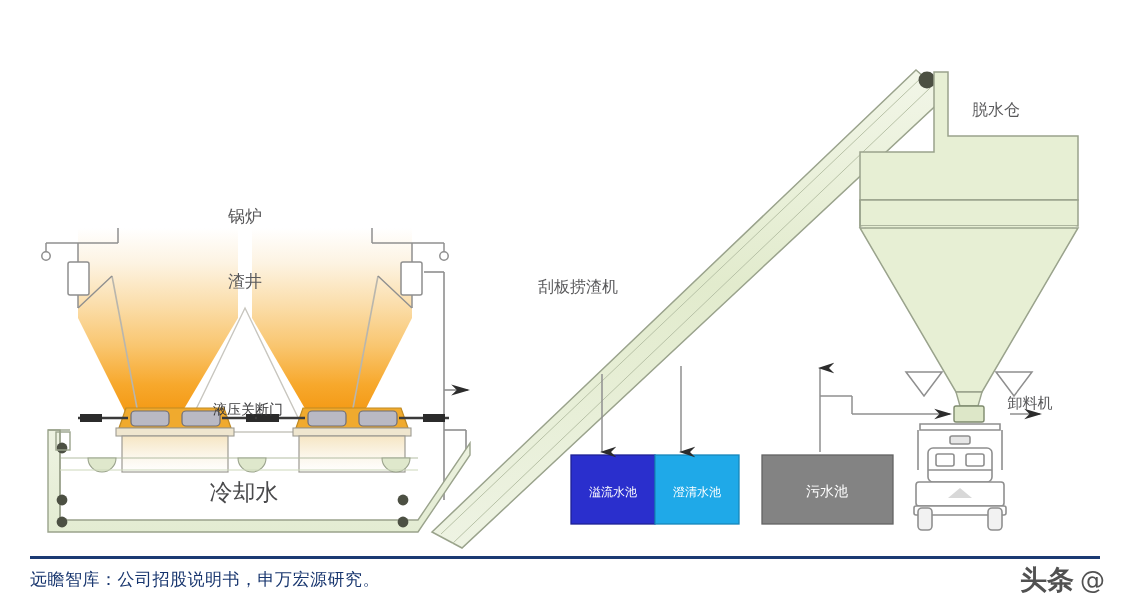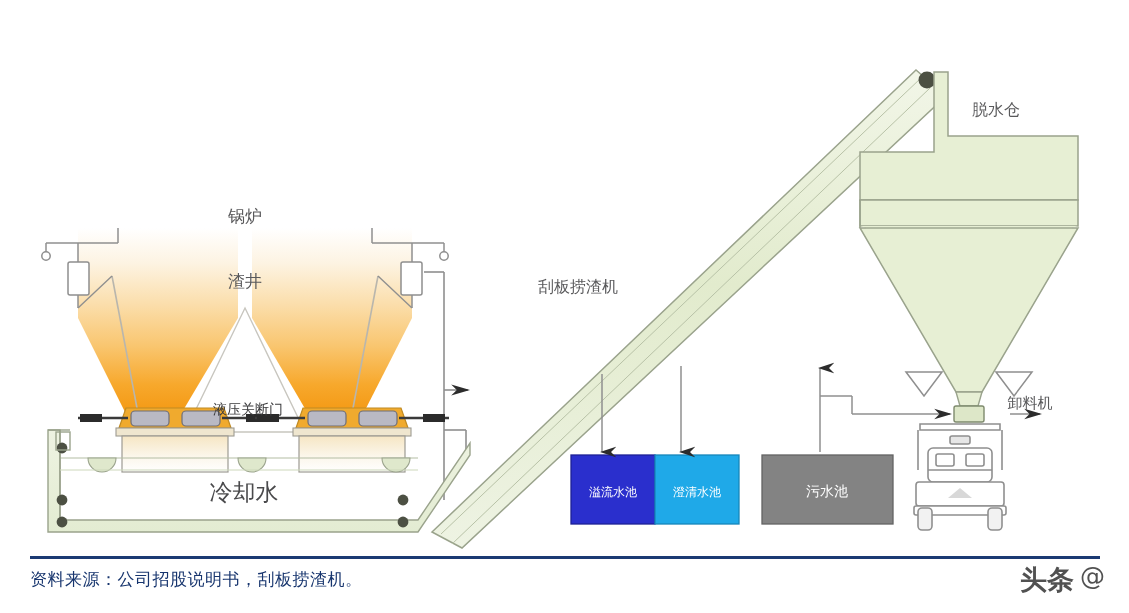--- a/index.html
+++ b/index.html
@@ -50,20 +50,21 @@
     color: #17356e;
     letter-spacing: 0.5px;
     white-space: nowrap;
   }
   
   #watermark {
     position: absolute;
     right: 24px;
     top: 562px;
     display: flex;
+    align-items: center;
     gap: 6px;
     font-family: "DejaVu Sans", "Liberation Sans", sans-serif;
     font-size: 27px;
     font-weight: bold;
     color: #3a3a3a;
     opacity: 0.88;
     white-space: nowrap;
     margin-left: 8px;
   }
   #watermark .wm-at {
@@ -303,20 +304,20 @@
     <text class="cn-label" x="1030" y="408" font-size="15" text-anchor="middle">卸料机</text>
 
     <text class="cn-label-white" x="613" y="496" font-size="12" text-anchor="middle">溢流水池</text>
 
     <text class="cn-label-white" x="697" y="496" font-size="12" text-anchor="middle">澄清水池</text>
 
     <text class="cn-label-white" x="827" y="496" font-size="14" text-anchor="middle">污水池</text>
   </svg>
 
   <div id="source-bar"></div>
-  <div id="source-text">资料来源：公司招股说明书，刮板捞渣机。</div>
+  <div id="source-text">远瞻智库：公司招股说明书，申万宏源研究。</div>
 
   <div id="watermark">
     <span>头条</span>
     <span class="wm-at">@</span>
   </div>
 
 </div>
 
 </body></html>

